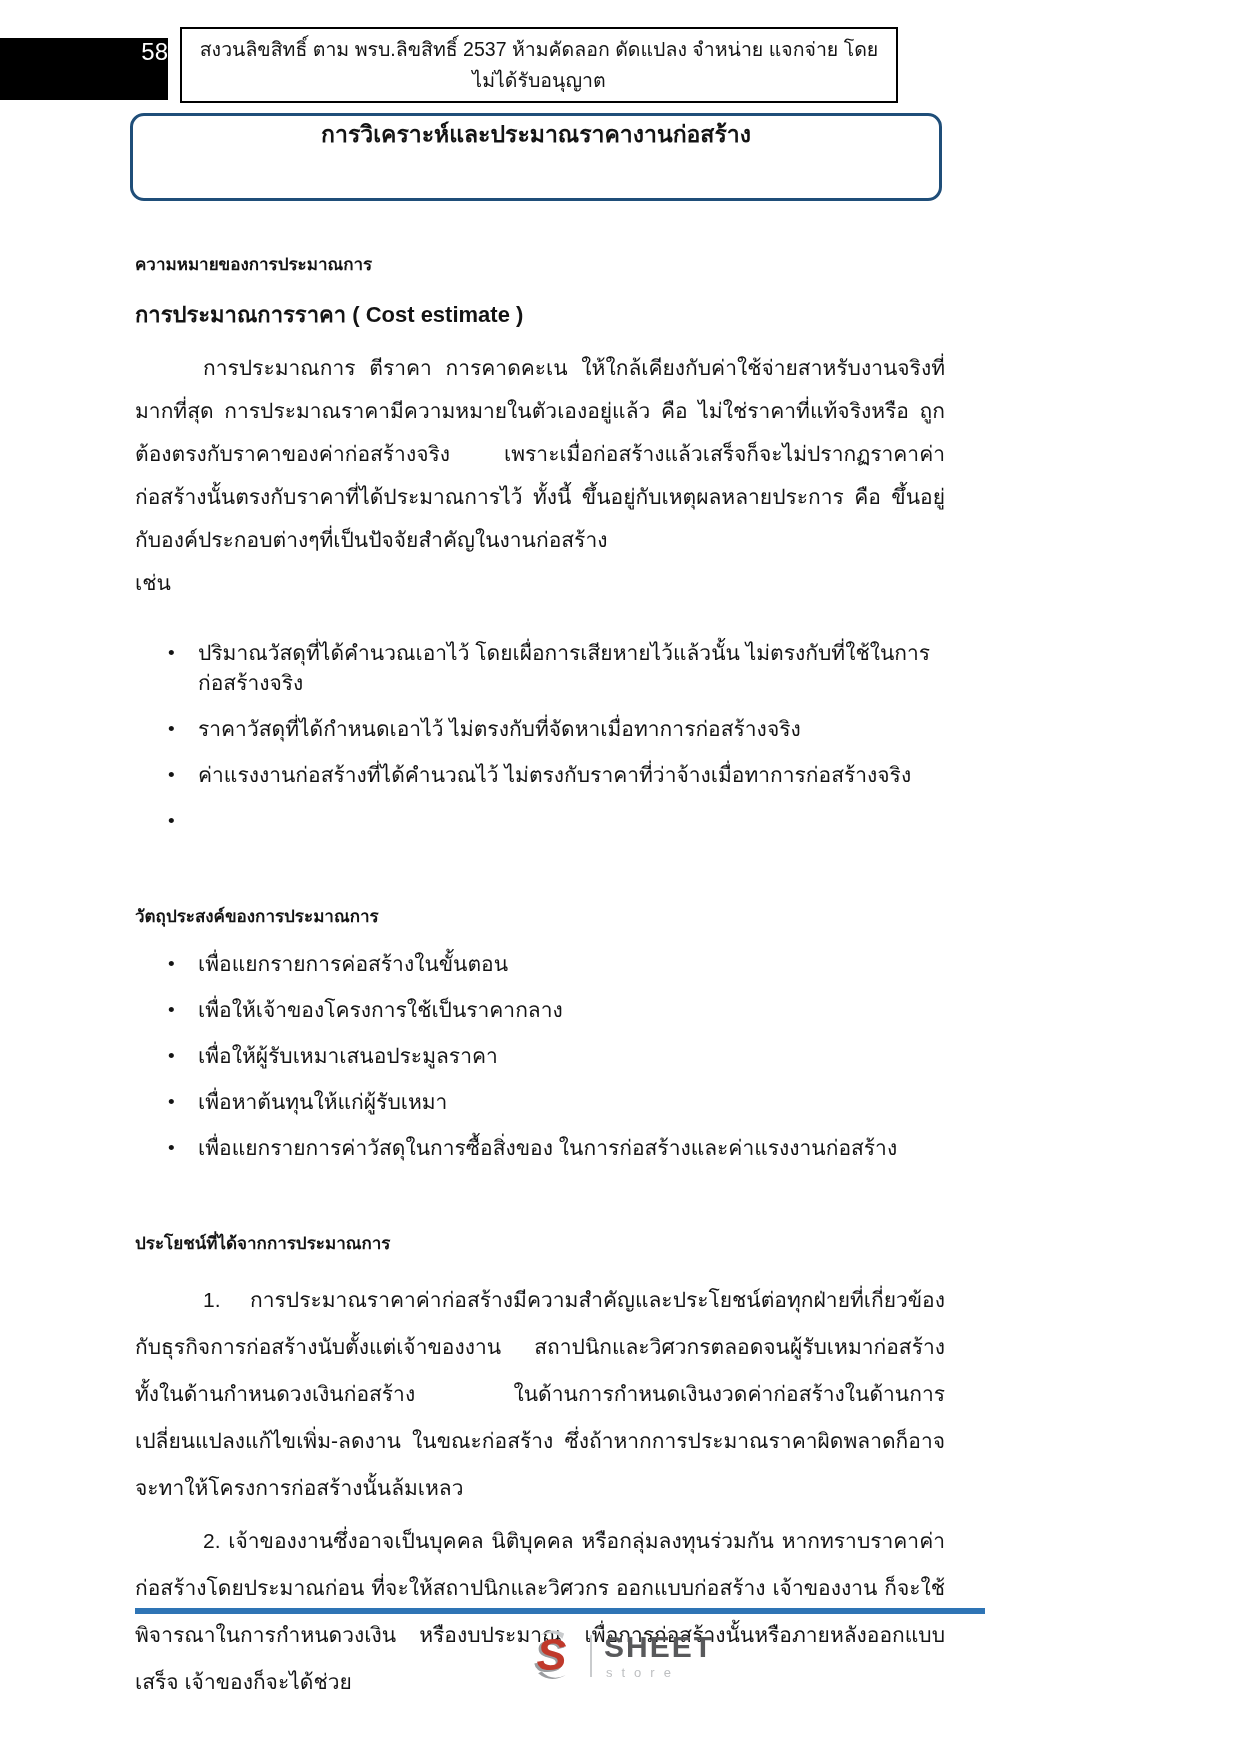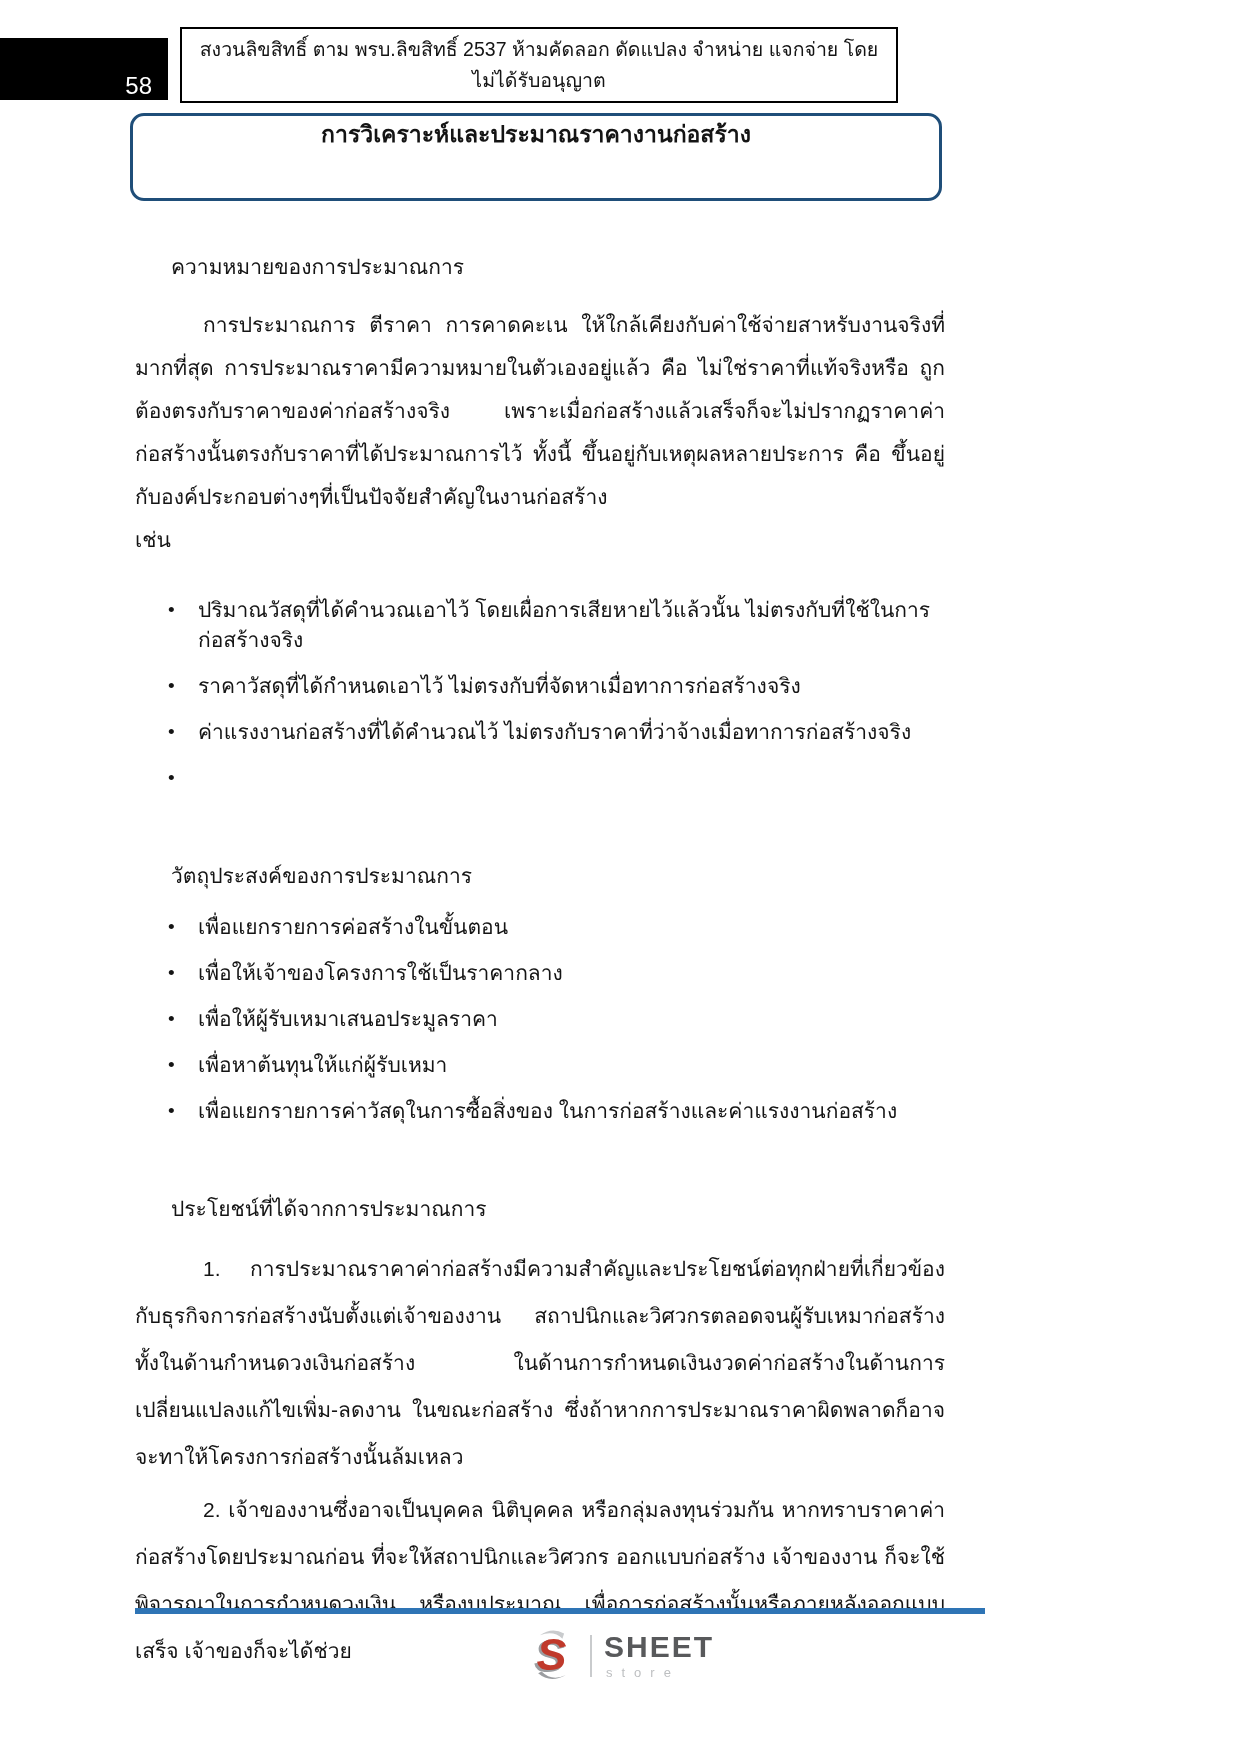--- a/index.html
+++ b/index.html
@@ -14,23 +14,23 @@
   }
 
   
   .page-tab {
     position: absolute;
     left: 0; top: 38px;
     width: 168px; height: 62px;
     background: #000;
     color: #fff;
     display: flex;
-    align-items: flex-end;
+    align-items: flex-start;
     justify-content: flex-end;
-    padding-right: 16px;
+    padding-right: 0;
     font-size: 24px;
   }
   .copyright-box {
     position: absolute;
     left: 180px; top: 27px;
     width: 718px; height: 76px;
     border: 2px solid #000;
     background: #fff;
     display: flex;
     align-items: center;
@@ -53,24 +53,23 @@
     font-size: 23px;
   }
 
   
   .content {
     position: absolute;
     left: 135px; top: 250px;
     width: 810px;
   }
   .h-bold {
-    font-weight: normal;
-    font-size: 21px;
+    font-weight: bold;
+    font-size: 17px;
     margin-bottom: 20px;
-    margin-left: 36px;
   }
   .sub-h {
     font-weight: bold;
     font-size: 22px;
     margin-bottom: 14px;
   }
   .para {
     font-size: 21px;
     line-height: 43px;
     text-align: justify;
@@ -152,20 +151,21 @@
 <div class="copyright-box">
   <span>สงวนลิขสิทธิ์ ตาม พรบ.ลิขสิทธิ์ 2537 ห้ามคัดลอก ดัดแปลง จำหน่าย แจกจ่าย โดยไม่ได้รับอนุญาต</span>
 </div>
 <div class="title-box">
   <span>การวิเคราะห์และประมาณราคางานก่อสร้าง</span>
 </div>
 
 <div class="content">
 
   <div class="h-bold">ความหมายของการประมาณการ</div>
+  <div class="sub-h">การประมาณการราคา ( Cost estimate )</div>
   <p class="para">การประมาณการ ตีราคา การคาดคะเน ให้ใกล้เคียงกับค่าใช้จ่ายสาหรับงานจริงที่มากที่สุด การประมาณราคามีความหมายในตัวเองอยู่แล้ว คือ ไม่ใช่ราคาที่แท้จริงหรือ ถูกต้องตรงกับราคาของค่าก่อสร้างจริง เพราะเมื่อก่อสร้างแล้วเสร็จก็จะไม่ปรากฏราคาค่าก่อสร้างนั้นตรงกับราคาที่ได้ประมาณการไว้ ทั้งนี้ ขึ้นอยู่กับเหตุผลหลายประการ คือ ขึ้นอยู่กับองค์ประกอบต่างๆที่เป็นปัจจัยสำคัญในงานก่อสร้าง</p>
   <div class="lead-in">เช่น</div>
 
   <ul class="bullets">
     <li>
       <span class="dot">•</span>
       <span>ปริมาณวัสดุที่ได้คำนวณเอาไว้ โดยเผื่อการเสียหายไว้แล้วนั้น ไม่ตรงกับที่ใช้ในการก่อสร้างจริง</span>
     </li>
     <li>
       <span class="dot">•</span>

